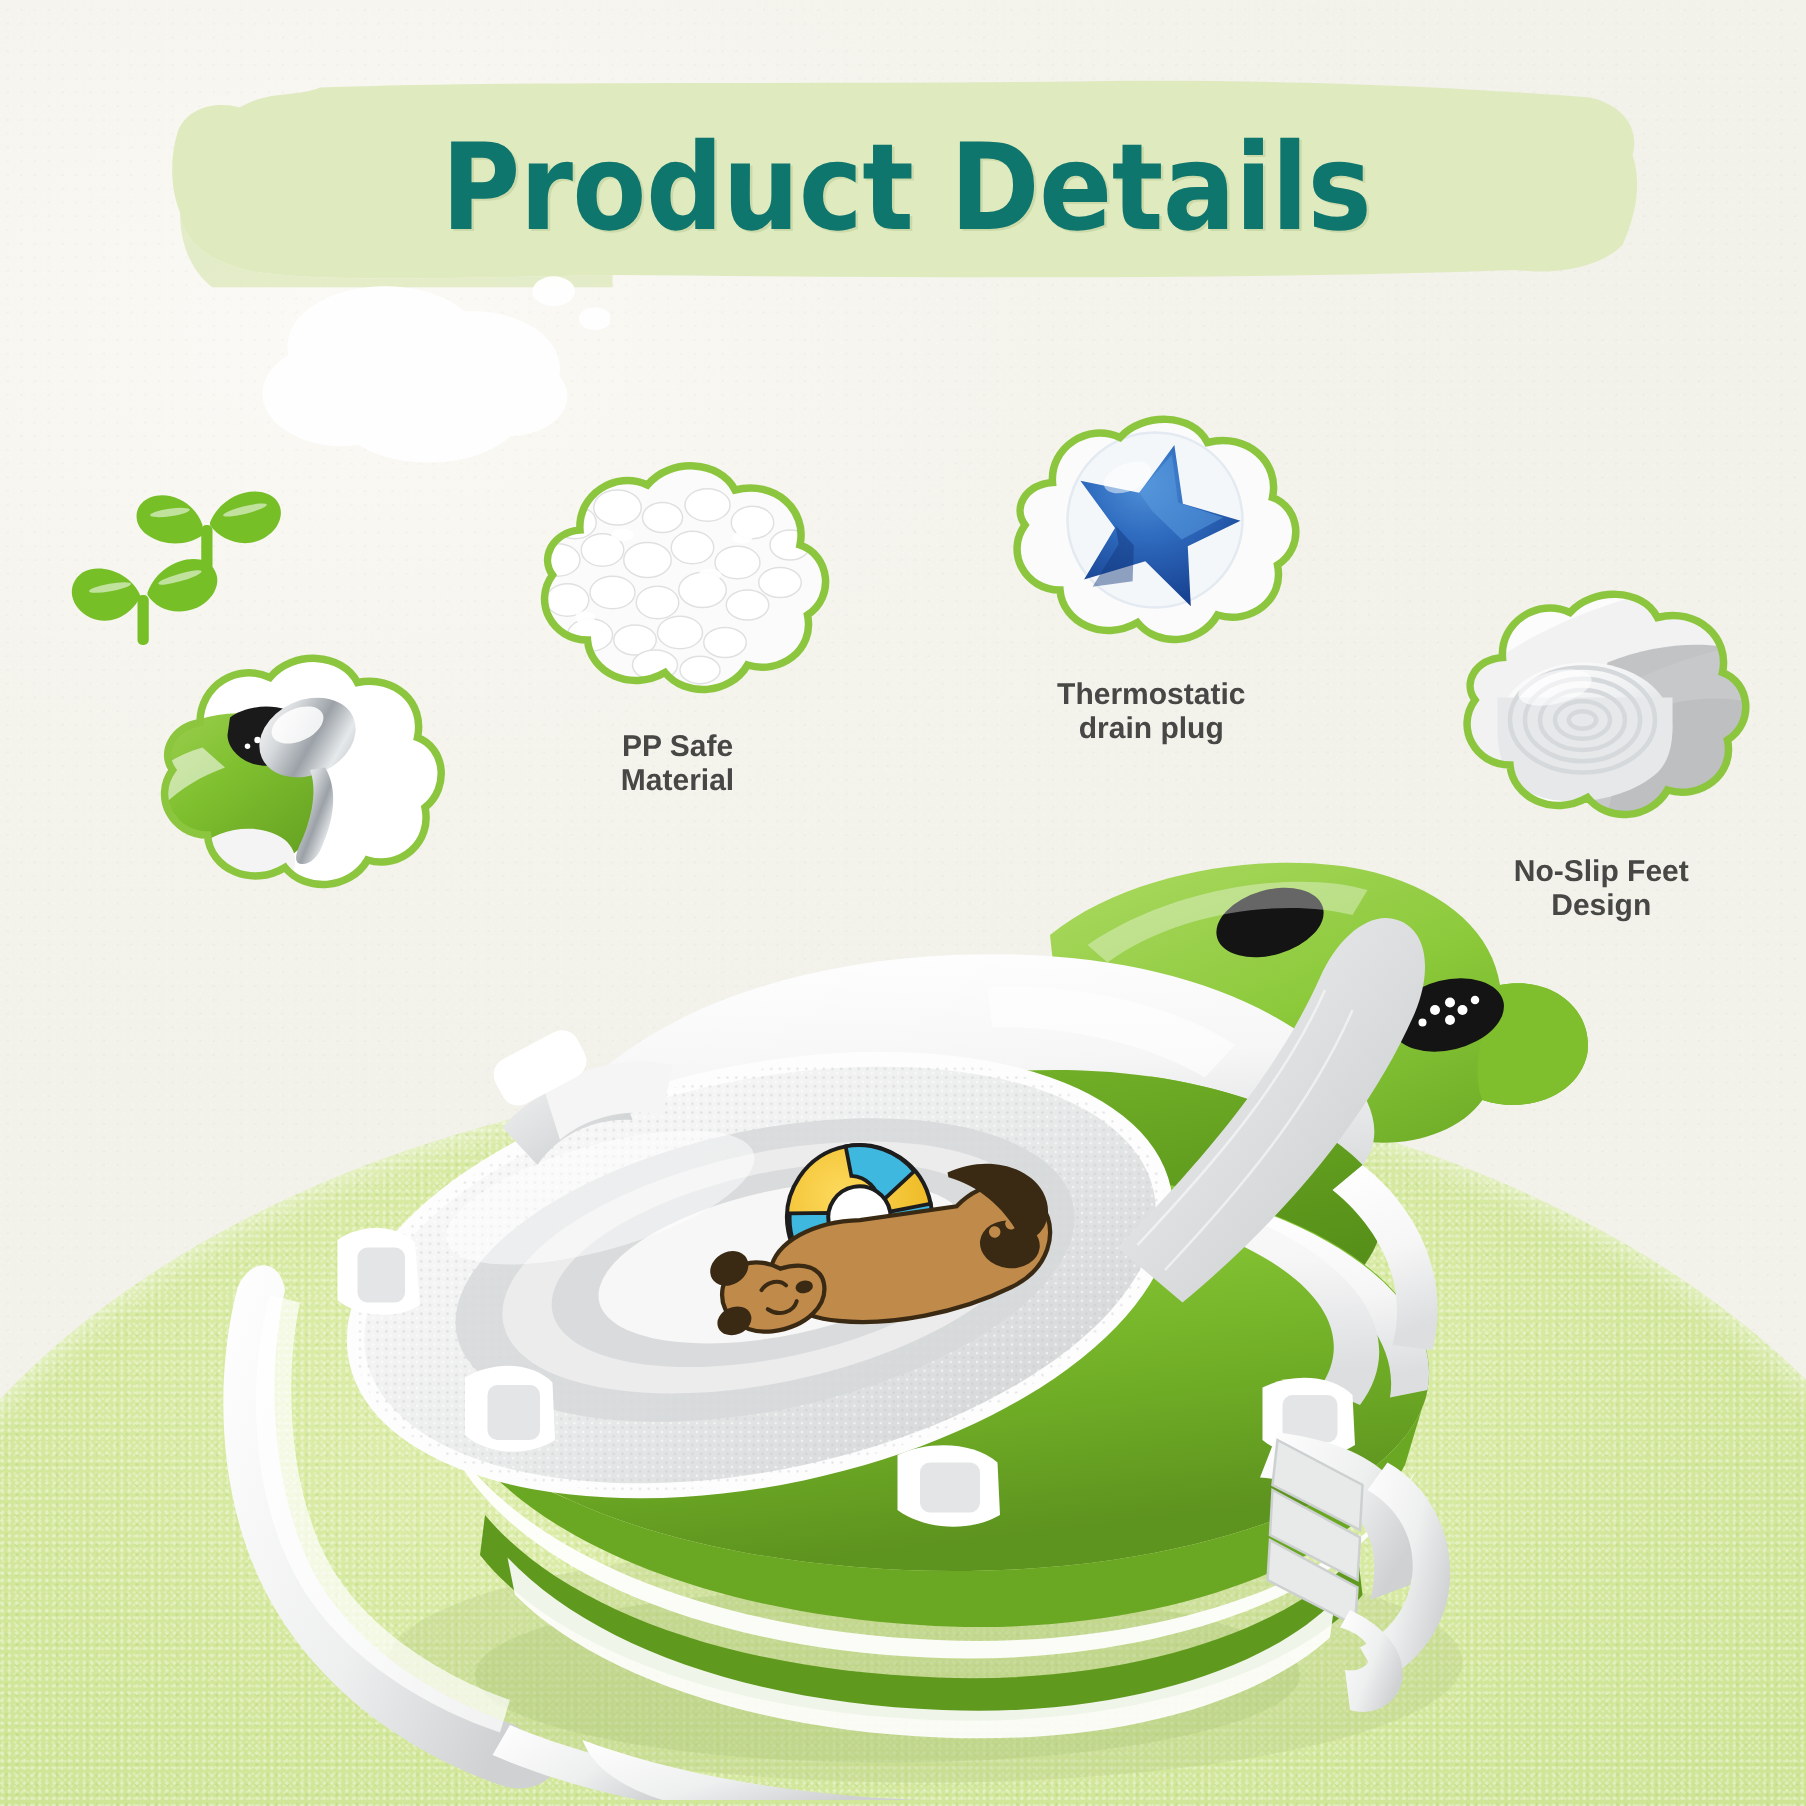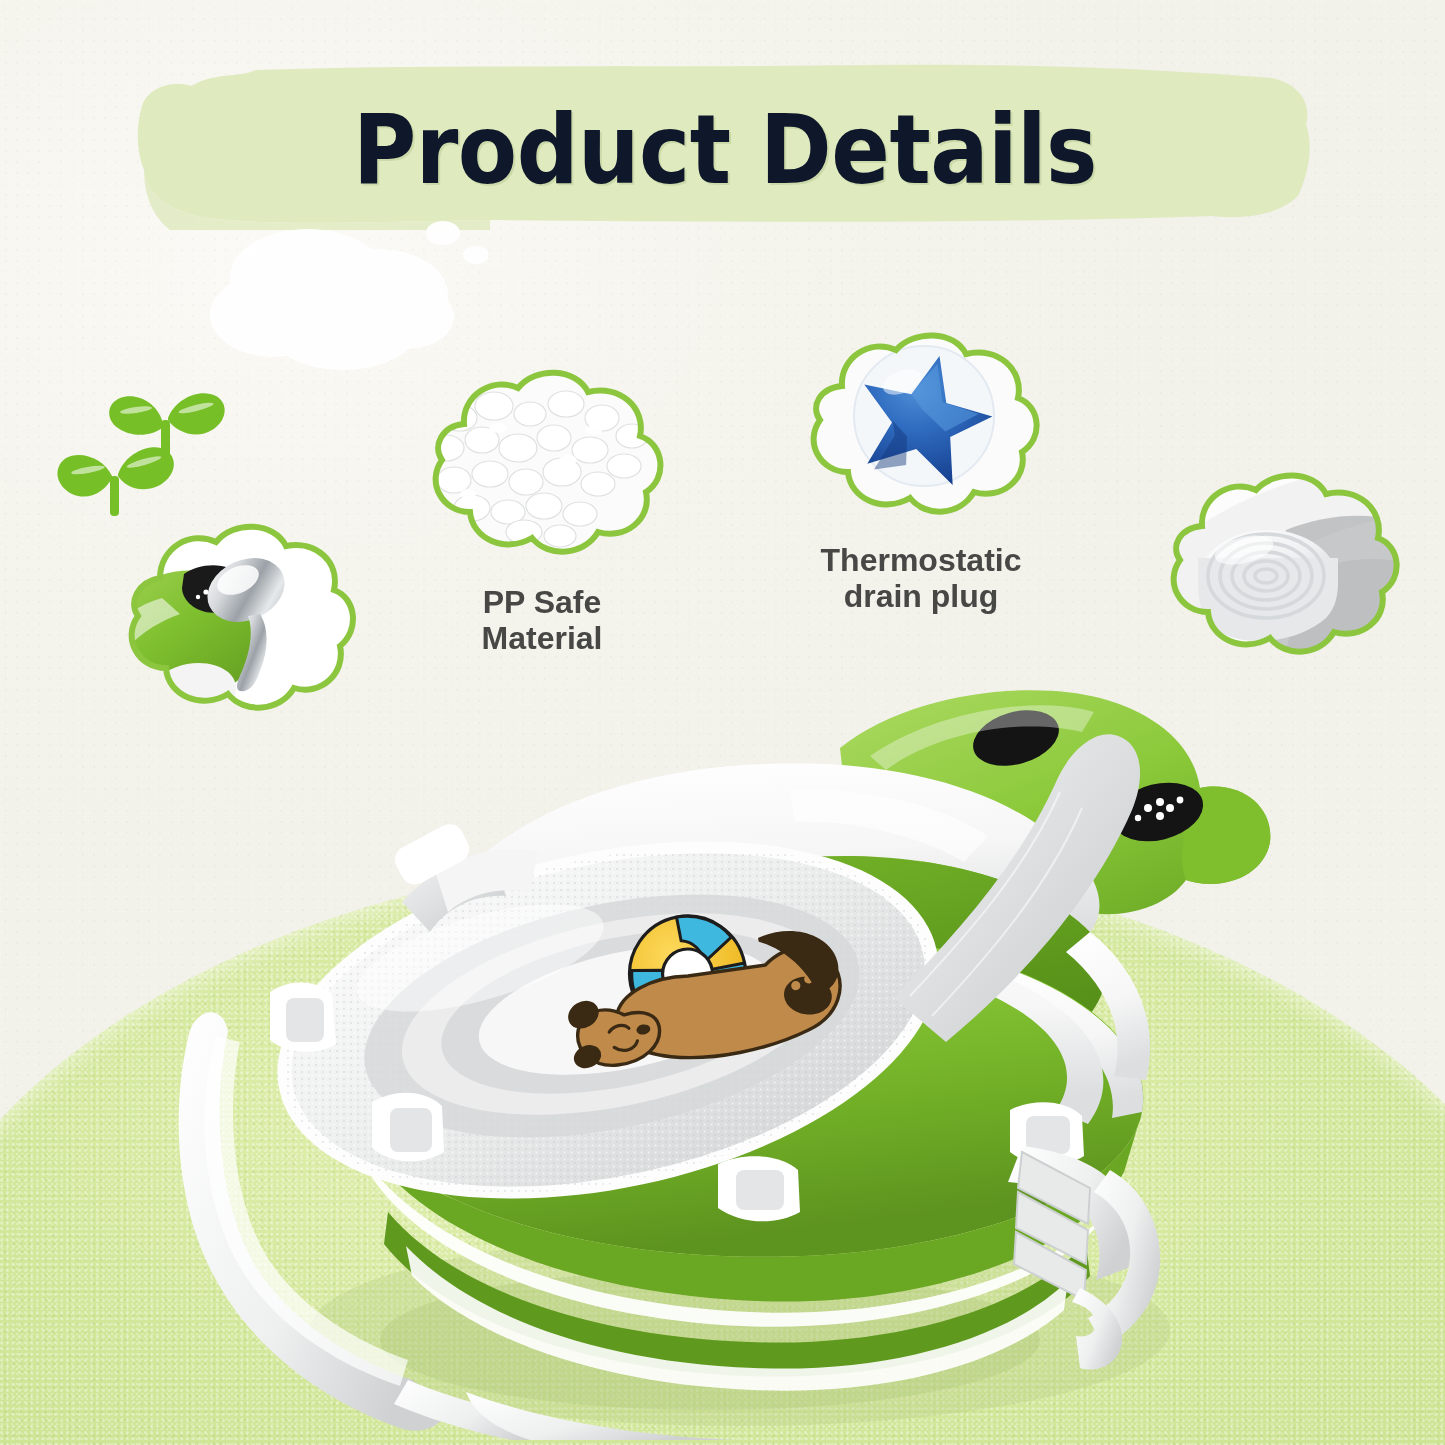--- a/index.html
+++ b/index.html
@@ -72,21 +72,21 @@
     width: 1190px; height: 168px;
   }
   #banner svg { display: block; width: 100%; height: 100%; }
   #title {
     left: 130px; top: 86px;
     width: 1190px; height: 128px;
     display: flex; align-items: center; justify-content: center;
     font-size: 96px;
     font-weight: 700;
     letter-spacing: -0.5px;
-    color: #0f172a;
+    color: #0f766e;
     text-shadow: 2px 2px 0 rgba(120,150,70,.18);
     font-family: "DejaVu Sans", sans-serif;
     font-stretch: condensed;
     white-space: nowrap;
   }
 
   
   #white-blob {
     left: 188px; top: 205px;
     width: 300px; height: 190px;
@@ -102,21 +102,21 @@
   .badge {
     position: relative;
     width: 100%;
   }
   .badge svg { display: block; width: 100%; height: auto; }
   .feature-label {
     margin-top: 8px;
     text-align: center;
     color: #474745;
     font-weight: 700;
-    font-size: 32px;
+    font-size: 24px;
     line-height: 1.14;
     font-family: "Liberation Sans", sans-serif;
     white-space: pre-line;
   }
 
   #feature-showerhead { left: 88px;  top: 518px; width: 288px; }
   #feature-showerhead .feature-label { margin-top: 18px; }
   #feature-pp        { left: 398px;  top: 366px; width: 288px; }
   #feature-pp .feature-label { }
   #feature-drain     { left: 778px;  top: 330px; width: 286px; }
@@ -390,20 +390,22 @@
           </g>
           <ellipse cx="108" cy="80" rx="30" ry="13" transform="rotate(-14 108 80)" fill="#ffffff" opacity=".6"></ellipse>
         </g>
         <path d="M66,56 C64,28 94,8 120,20 C138,0 178,0 190,24
                  C222,16 248,40 242,68 C264,76 268,108 246,122
                  C252,150 224,170 198,162 C184,186 150,188 134,168
                  C106,184 74,168 72,142 C44,142 28,112 44,90
                  C34,76 44,58 66,56 Z" fill="none" stroke="#8cc63f" stroke-width="6"></path>
       </svg>
     </div>
+    <div class="feature-label">No-Slip Feet
+Design</div>
   </div>
 
   <div class="layer" id="product">
     <svg viewBox="0 0 1160 800">
       <defs>
         <linearGradient id="tubGreenBody" x1="0" y1="0" x2="0.3" y2="1">
           <stop offset="0%" stop-color="#9ed14f"></stop>
           <stop offset="35%" stop-color="#84c433"></stop>
           <stop offset="72%" stop-color="#6eab25"></stop>
           <stop offset="100%" stop-color="#5d931f"></stop>

